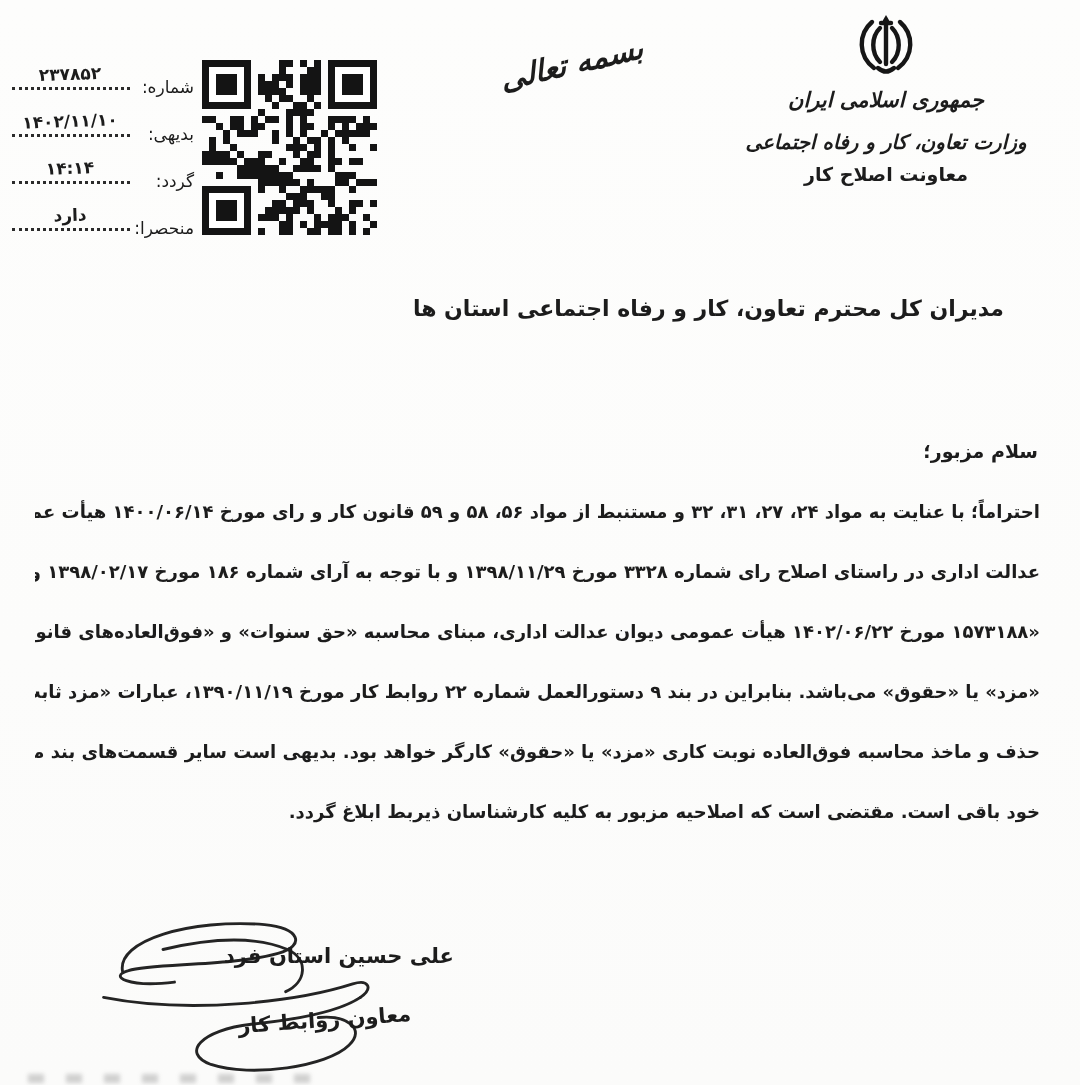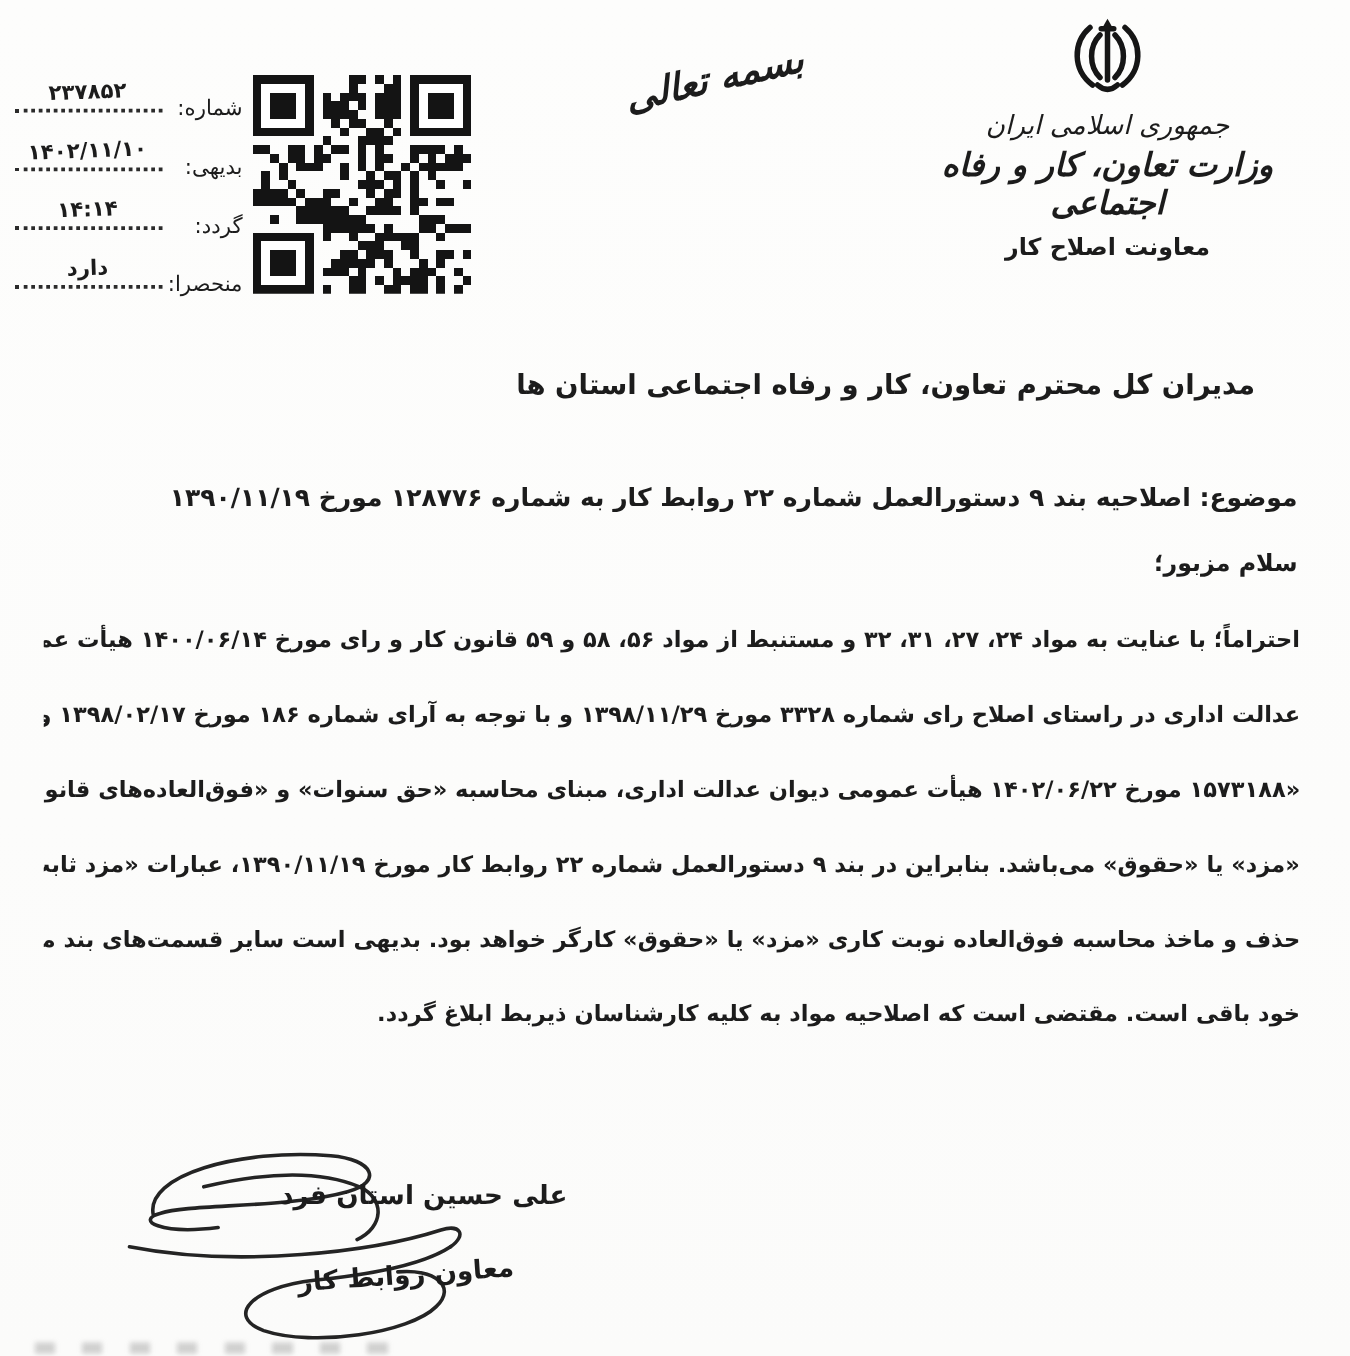--- a/index.html
+++ b/index.html
@@ -20,22 +20,22 @@
   .qr { position:absolute; left:202px; top:60px; width:175px; height:175px; }
 
   
   .besmele { position:absolute; left:462px; top:46px; width:220px; text-align:center;
              font-size:30px; font-weight:bold; font-style:italic;
              transform:rotate(-13deg) skewX(-5deg); }
 
   
   .org-block { position:absolute; right:26px; top:12px; width:336px; text-align:center; direction:rtl; }
   .emblem { width:72px; height:64px; display:inline-block; }
-  .org-country  { font-size:21px; font-weight:normal; font-style:italic; margin-top:8px; }
-  .org-ministry { font-size:26px; font-weight:bold; font-style:italic; margin-top:6px; }
+  .org-country  { font-size:21px; font-weight:bold; font-style:italic; margin-top:8px; }
+  .org-ministry { font-size:20px; font-weight:bold; font-style:italic; margin-top:18px; }
   .org-dept     { font-size:19px; font-weight:bold; margin-top:9px; }
 
   
   .addressee  { position:absolute; right:76px; top:296px; font-size:22px; font-weight:bold; direction:rtl; }
   .subject    { position:absolute; right:42px; top:386px; font-size:20px; font-weight:bold; direction:rtl; }
   .salutation { position:absolute; right:42px; top:440px; font-size:19px; font-weight:bold; direction:rtl; }
 
   .body-block { position:absolute; left:35px; right:40px; top:482px; direction:rtl; }
   .body-line { height:60px; line-height:60px; font-size:18px; font-weight:bold;
                text-align:justify; text-align-last:justify; overflow:hidden; white-space:nowrap; }
@@ -325,30 +325,29 @@
         </g>
         <path d="M36 3 l3.2 5.5 -3.2 4.5 -3.2 -4.5 z" fill="#161616"></path>
       </svg>
     </span>
     <div class="org-country">جمهوری اسلامی ایران</div>
     <div class="org-ministry">وزارت تعاون، کار و رفاه اجتماعی</div>
     <div class="org-dept">معاونت اصلاح کار</div>
   </div>
 
   <div class="addressee">مدیران کل محترم تعاون، کار و رفاه اجتماعی استان ها</div>
-  <div class="subject">موضوع: اصلاحیه بند ۹ دستورالعمل شماره ۲۲ روابط کار به شماره ۱۲۸۷۷۶ مورخ ۱۳۹۰/۱۱/۱۹</div>
   <div class="salutation">سلام مزبور؛</div>
 
   <div class="body-block">
     <div class="body-line">احتراماً؛ با عنایت به مواد ۲۴، ۲۷، ۳۱، ۳۲ و مستنبط از مواد ۵۶، ۵۸ و ۵۹ قانون کار و رای مورخ ۱۴۰۰/۰۶/۱۴ هیأت عمومی دیوان</div>
     <div class="body-line">عدالت اداری در راستای اصلاح رای شماره ۳۳۲۸ مورخ ۱۳۹۸/۱۱/۲۹ و با توجه به آرای شماره ۱۸۶ مورخ ۱۳۹۸/۰۲/۱۷ و شماره</div>
     <div class="body-line">«۱۵۷۳۱۸۸ مورخ ۱۴۰۲/۰۶/۲۲ هیأت عمومی دیوان عدالت اداری، مبنای محاسبه «حق سنوات» و «فوق‌العاده‌های قانونی» منحصراً</div>
     <div class="body-line">«مزد» یا «حقوق» می‌باشد. بنابراین در بند ۹ دستورالعمل شماره ۲۲ روابط کار مورخ ۱۳۹۰/۱۱/۱۹، عبارات «مزد ثابت و مزد مبنا»</div>
     <div class="body-line">حذف و ماخذ محاسبه فوق‌العاده نوبت کاری «مزد» یا «حقوق» کارگر خواهد بود. بدیهی است سایر قسمت‌های بند مزبور به قوت</div>
-    <div class="body-line last">خود باقی است. مقتضی است که اصلاحیه مواد به کلیه کارشناسان ذیربط ابلاغ گردد.</div>
+    <div class="body-line last">خود باقی است. مقتضی است که اصلاحیه مزبور به کلیه کارشناسان ذیربط ابلاغ گردد.</div>
   </div>
 
   <svg class="sig-svg" viewBox="0 0 360 175">
     <g fill="none" stroke="#242424" stroke-width="3" stroke-linecap="round">
       <path d="M78,64 C 70,30 150,8 226,14 C 262,17 270,36 240,44 C 190,58 108,54 84,62 C 62,68 84,80 132,74"></path>
       <path d="M120,40 C 162,30 212,24 250,40 C 272,50 270,74 248,84"></path>
       <path d="M58,90 C 150,108 262,94 318,76 C 334,71 340,80 326,90"></path>
       <path d="M326,90 C 302,106 252,114 212,118 C 160,124 138,148 170,160 C 212,174 292,162 314,140 C 332,123 312,108 282,111"></path>
     </g>
   </svg>

